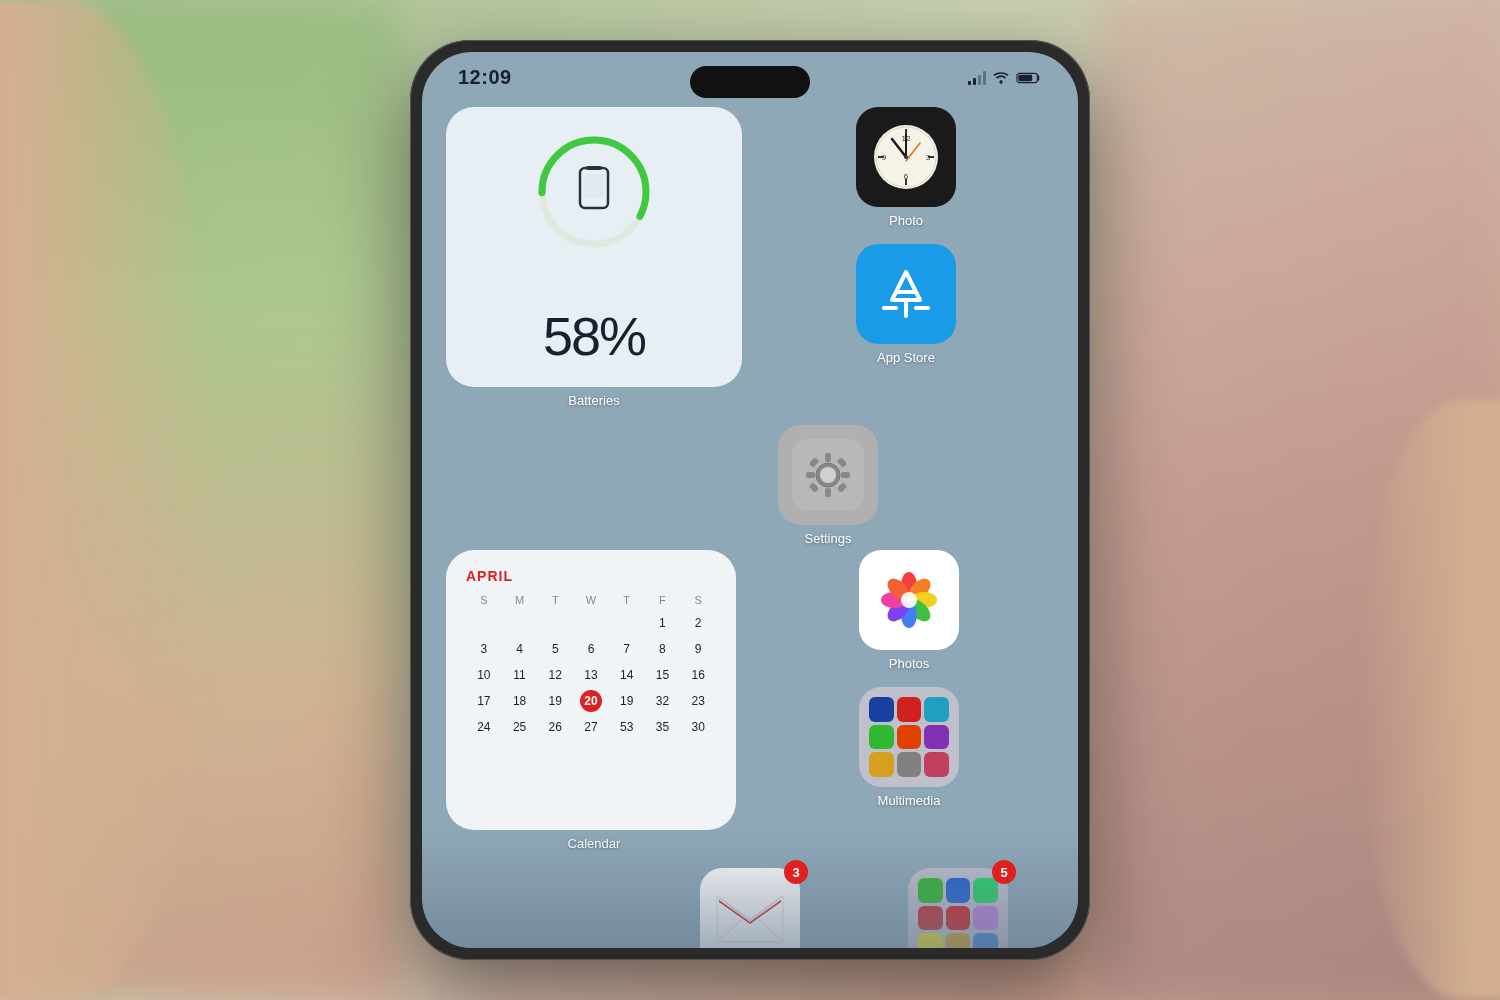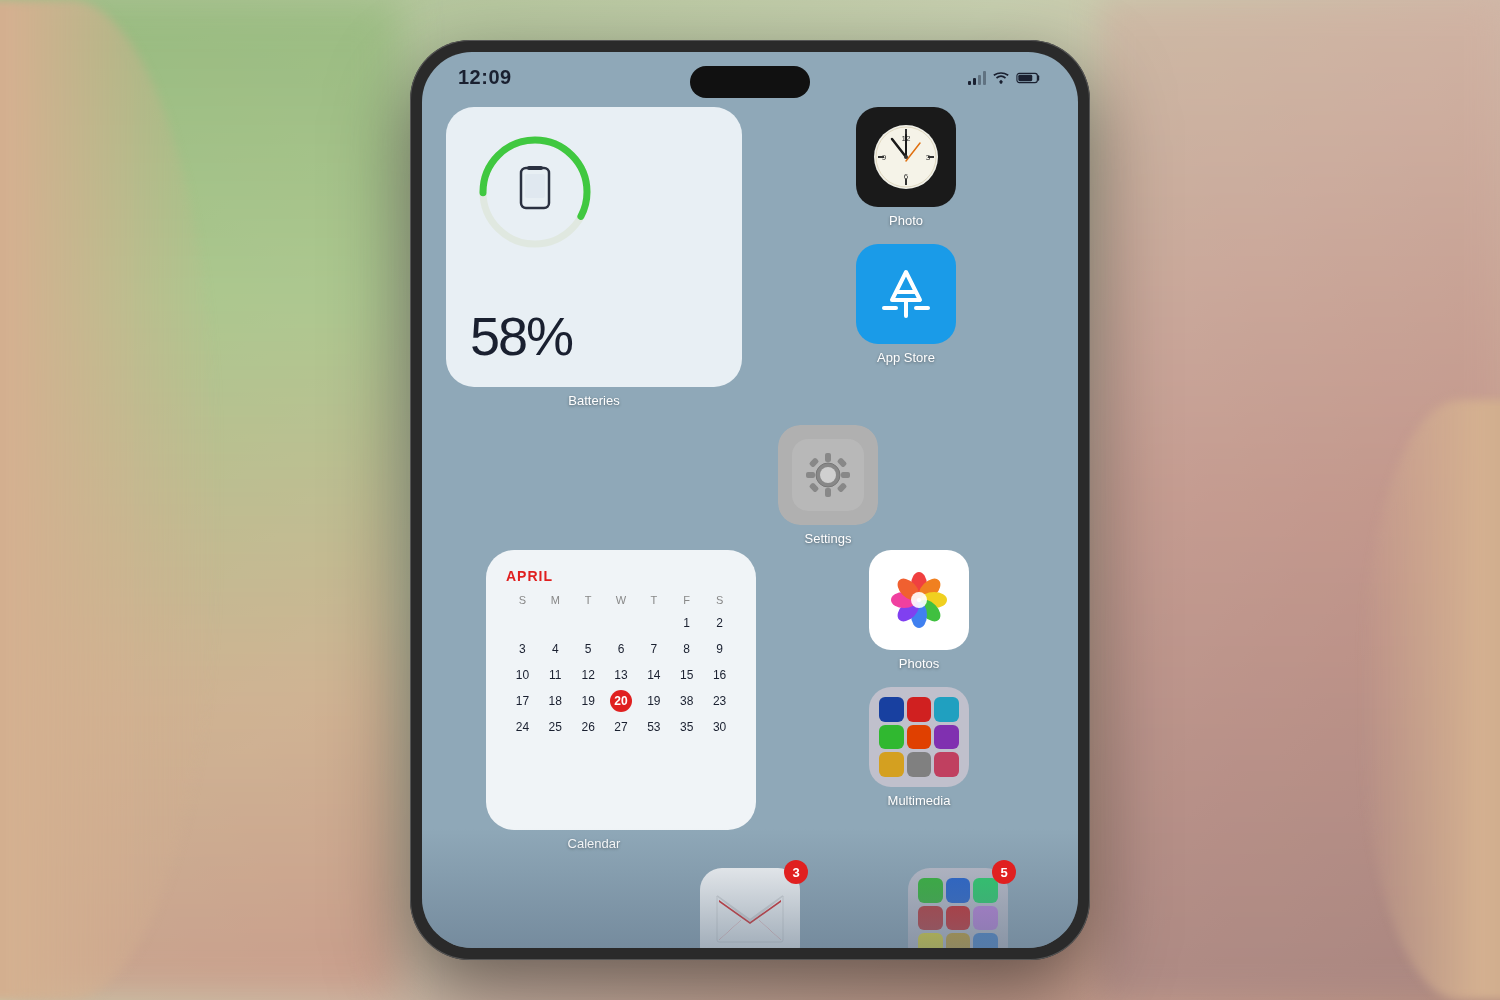--- a/index.html
+++ b/index.html
@@ -248,21 +248,21 @@
       justify-content: center;
     }
 
     
     .battery-widget {
       background: rgba(240, 245, 248, 0.92);
       border-radius: 28px;
       padding: 20px 24px;
       display: flex;
       flex-direction: column;
-      align-items: flex-start;
+      align-items: center;
       justify-content: space-between;
       height: 280px;
     }
 
     .battery-circle-container {
       position: relative;
       width: 130px;
       height: 130px;
       display: flex;
       align-items: center;
@@ -536,21 +536,21 @@
                   </g>
                   <circle cx="36" cy="36" r="8" fill="#d0d0d0"></circle>
                 </svg>
               </div>
             </div>
             <span class="app-label">Settings</span>
           </div>
 
         </div>
 
-        <div style="display:grid; grid-template-columns:1fr 1fr; gap:28px; margin-bottom:16px; align-items:start;margin-left:40px;">
+        <div style="display:grid; grid-template-columns:1fr 1fr; gap:28px; margin-bottom:16px; align-items:start;">
 
           <div class="calendar-widget">
             <div class="cal-month">APRIL</div>
             <div class="cal-header">
               <div class="cal-header-cell">S</div>
               <div class="cal-header-cell">M</div>
               <div class="cal-header-cell">T</div>
               <div class="cal-header-cell">W</div>
               <div class="cal-header-cell">T</div>
               <div class="cal-header-cell">F</div>
@@ -580,21 +580,21 @@
               <div class="cal-cell">13</div>
               <div class="cal-cell">14</div>
               <div class="cal-cell">15</div>
               <div class="cal-cell">16</div>
 
               <div class="cal-cell">17</div>
               <div class="cal-cell">18</div>
               <div class="cal-cell">19</div>
               <div class="cal-cell today">20</div>
               <div class="cal-cell">19</div>
-              <div class="cal-cell">38</div>
+              <div class="cal-cell">32</div>
               <div class="cal-cell">23</div>
 
               <div class="cal-cell">24</div>
               <div class="cal-cell">25</div>
               <div class="cal-cell">26</div>
               <div class="cal-cell">27</div>
               <div class="cal-cell">53</div>
               <div class="cal-cell">35</div>
               <div class="cal-cell">30</div>
             </div>

